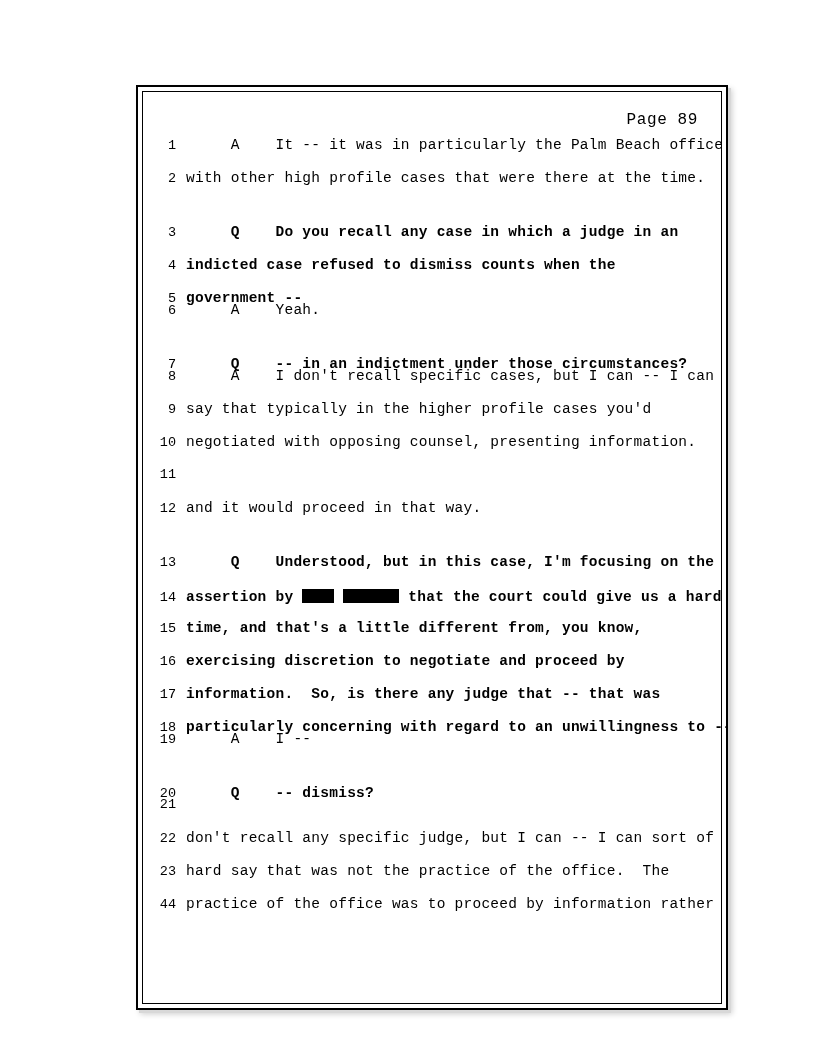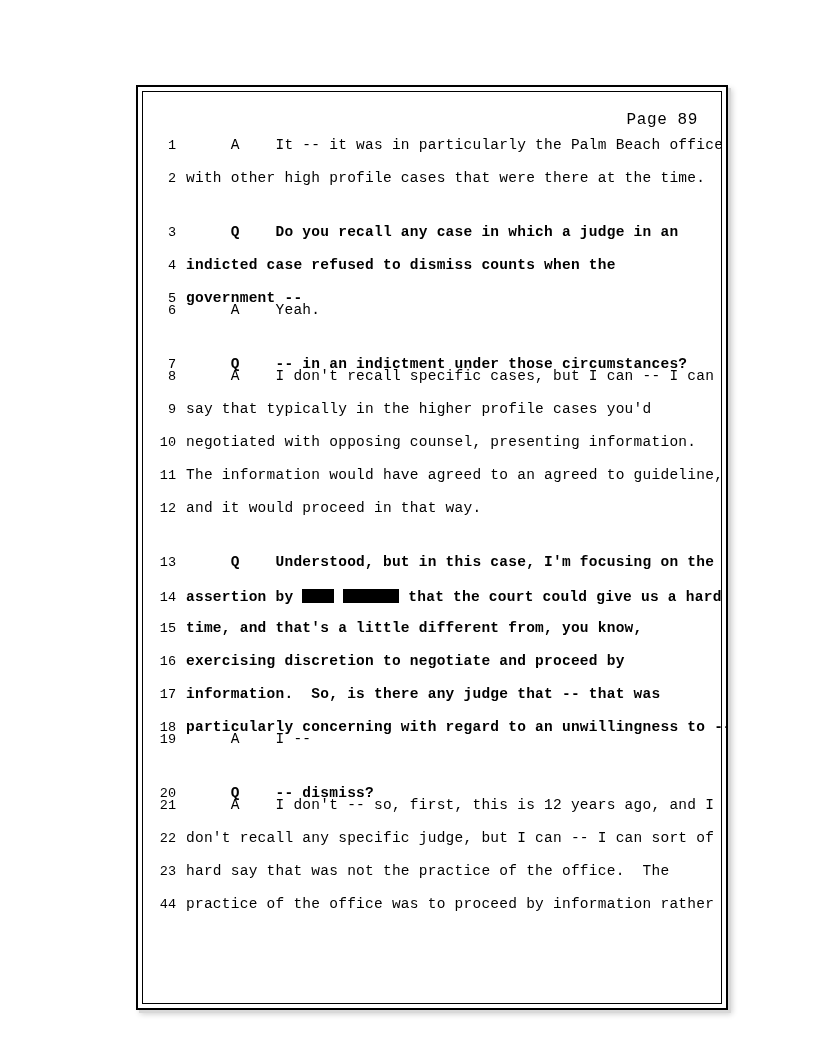--- a/index.html
+++ b/index.html
@@ -142,21 +142,20 @@
       <div class="line-row">
         <div class="line-num">9</div>
         <div class="line-text">say that typically in the higher profile cases you'd</div>
       </div>
       <div class="line-row">
         <div class="line-num">10</div>
         <div class="line-text">negotiated with opposing counsel, presenting information.</div>
       </div>
       <div class="line-row">
         <div class="line-num">11</div>
-        <div class="line-text">The information would have agreed to an agreed to guideline,</div>
       </div>
       <div class="line-row">
         <div class="line-num">12</div>
         <div class="line-text">and it would proceed in that way.</div>
       </div>
       <div class="line-row">
         <div class="line-num">13</div>
         <div class="line-text bold">     Q    Understood, but in this case, I'm focusing on the</div>
       </div>
       <div class="line-row">
@@ -182,21 +181,20 @@
       <div class="line-row">
         <div class="line-num">19</div>
         <div class="line-text">     A    I --</div>
       </div>
       <div class="line-row">
         <div class="line-num">20</div>
         <div class="line-text bold">     Q    -- dismiss?</div>
       </div>
       <div class="line-row">
         <div class="line-num">21</div>
-        <div class="line-text">     A    I don't -- so, first, this is 12 years ago, and I</div>
       </div>
       <div class="line-row">
         <div class="line-num">22</div>
         <div class="line-text">don't recall any specific judge, but I can -- I can sort of</div>
       </div>
       <div class="line-row">
         <div class="line-num">23</div>
         <div class="line-text">hard say that was not the practice of the office.  The</div>
       </div>
       <div class="line-row">

